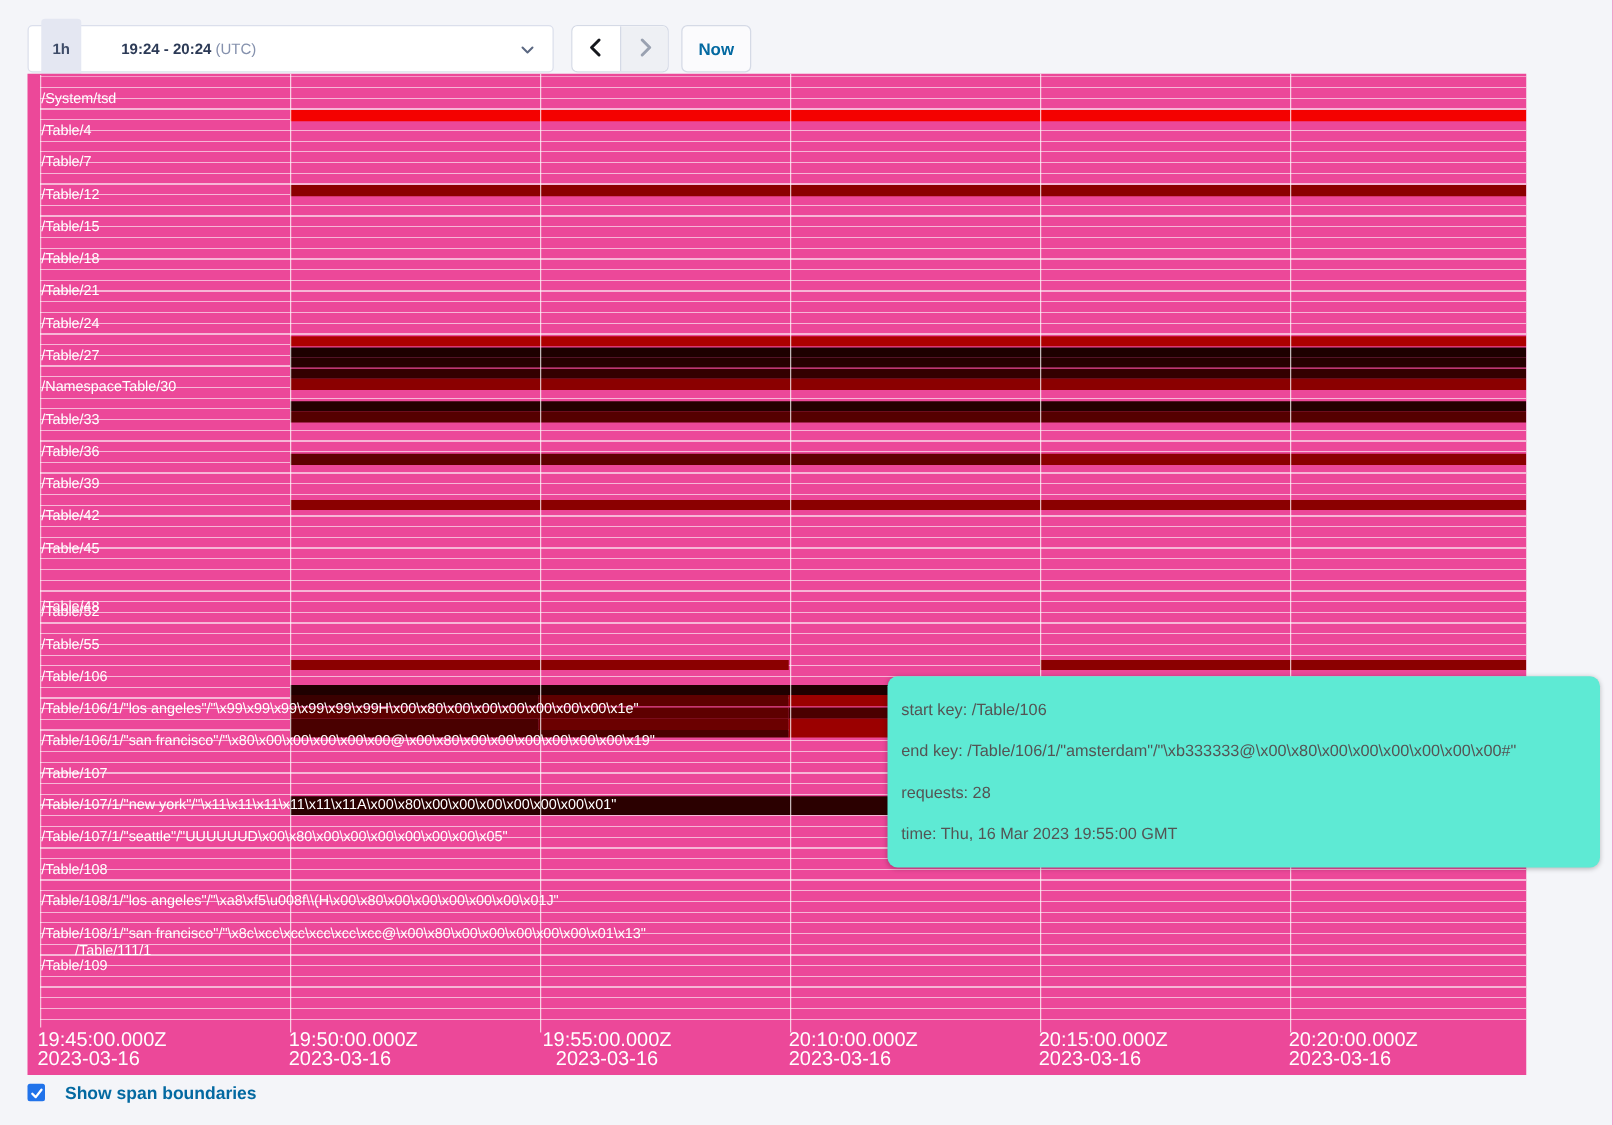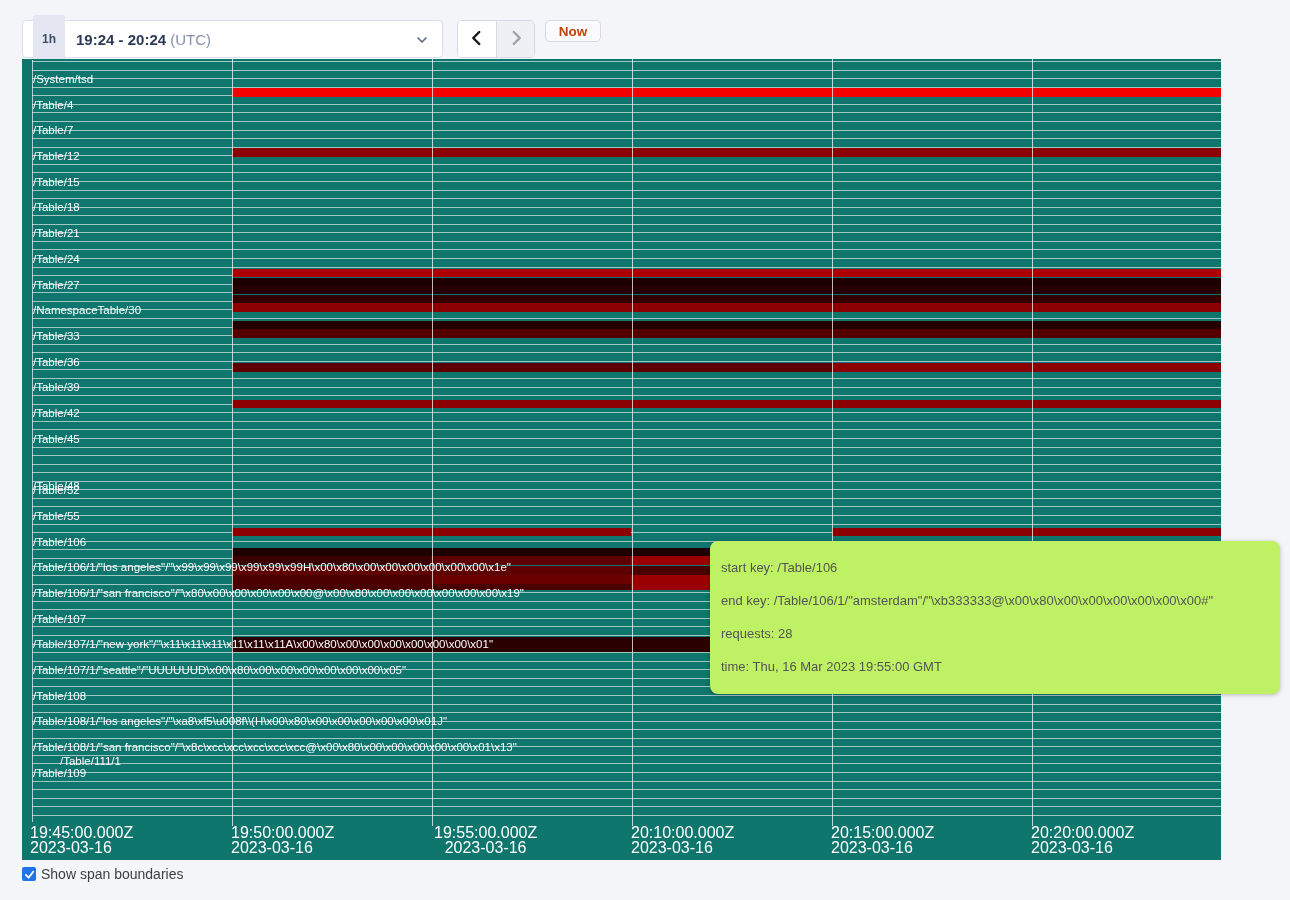--- a/index.html
+++ b/index.html
@@ -12,43 +12,43 @@
   .toolbar{position:absolute;left:0;top:0;width:100%;height:59px;}
   .range-select{
     position:absolute;left:22px;top:20px;width:421px;height:38px;
     background:#ffffff;border:1px solid #dbdfec;border-radius:4px;
     box-sizing:border-box;display:flex;align-items:center;cursor:pointer;
   }
   .duration-badge{
     margin-left:10px;background:#e4e7f2;color:#3e4c68;font-weight:bold;
     font-size:12px;padding:17px 9px;border-radius:3px;
   }
-  .range-text{margin-left:11px;font-size:15px;color:#2c3a56;font-weight:bold;}
+  .range-text{margin-left:32px;font-size:12px;color:#2c3a56;font-weight:bold;}
   .range-tz{font-weight:normal;color:#8591ad;}
   .select-chevron{position:absolute;right:12px;top:11px;width:16px;height:16px;}
   .nav-group{
     position:absolute;left:457px;top:20px;height:38px;width:78px;
     border:1px solid #d5dae6;border-radius:5px;box-sizing:border-box;
     display:flex;overflow:hidden;background:#fff;
   }
   .nav-btn{
     width:50%;height:100%;border:none;margin:0;padding:0;background:#fff;
     display:flex;align-items:center;justify-content:center;cursor:pointer;
   }
   .nav-btn.next{background:#eef0f4;border-left:1px solid #d5dae6;cursor:default;}
   .now-btn{
-    position:absolute;left:545px;top:20px;width:56px;height:22px;
+    position:absolute;left:545px;top:20px;width:56px;height:38px;
     background:#fbfbfd;border:1px solid #d5dae6;border-radius:5px;
     font-family:"Liberation Sans",sans-serif;
-    font-size:13.5px;font-weight:bold;color:#c2410c;cursor:pointer;
+    font-size:13.5px;font-weight:bold;color:#0369a1;cursor:pointer;
   }
   
   .kv-canvas{
     position:absolute;left:22px;top:59px;width:1199px;height:801px;
-    background:#0f766e;overflow:hidden;
+    background:#ec4899;overflow:hidden;
   }
   .boundaries{
     position:absolute;left:10px;right:0;top:1.5px;height:762px;
     background:repeating-linear-gradient(
       to bottom,
       rgba(255,255,255,0.60) 0px, rgba(255,255,255,0.60) 1px,
       transparent 1px, transparent 8.5667px);
   }
   .left-edge-line{
     position:absolute;left:10px;top:1px;width:1px;height:762px;
@@ -63,35 +63,35 @@
     position:absolute;left:11px;color:#ffffff;font-size:11.5px;
     white-space:nowrap;line-height:13px;
   }
   .axis-tick{
     position:absolute;top:766px;color:#ffffff;font-size:16px;line-height:15px;
     white-space:nowrap;
   }
   
   .kv-tooltip{
     position:absolute;left:710px;top:541px;width:570px;height:153px;
-    background:#bef264;border-radius:8px;box-sizing:border-box;
+    background:#5eead4;border-radius:8px;box-sizing:border-box;
     padding:10px 0 10px 11px;box-shadow:0 1px 4px rgba(0,0,0,0.25);
     z-index:5;overflow:hidden;
   }
   .kv-tooltip .tt-line{
     font-size:13px;color:#545454;line-height:33px;white-space:nowrap;
   }
   
   .footer{position:absolute;left:22px;top:866px;display:flex;align-items:center;}
   .checkbox{
     width:14px;height:14px;background:#2173ea;border-radius:2px;
     display:flex;align-items:center;justify-content:center;cursor:pointer;
   }
   .checkbox svg{display:block;}
-  .checkbox-label{margin-left:5px;font-size:14px;color:#404040;cursor:pointer;}
+  .checkbox-label{margin-left:16px;font-size:14px;color:#0369a1;cursor:pointer;font-weight:bold;}
 </style>
 </head>
 <body>
 
 <div class="toolbar">
   <div class="range-select">
     <span class="duration-badge">1h</span>
     <span class="range-text"><b>19:24 - 20:24</b>&nbsp;<span class="range-tz">(UTC)</span></span>
     <span class="select-chevron">
       <svg width="16" height="16" viewBox="0 0 24 24">

